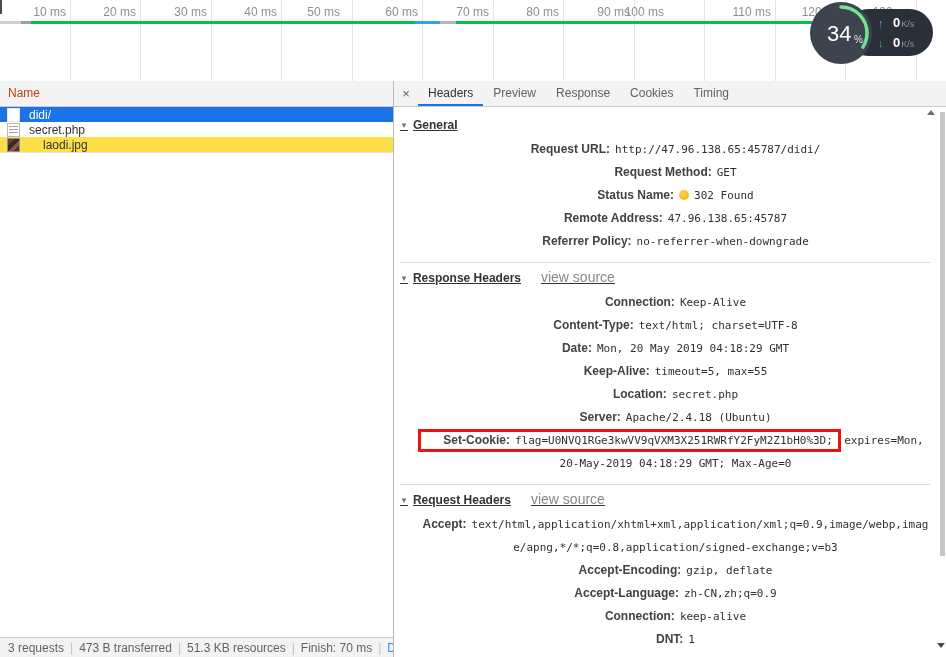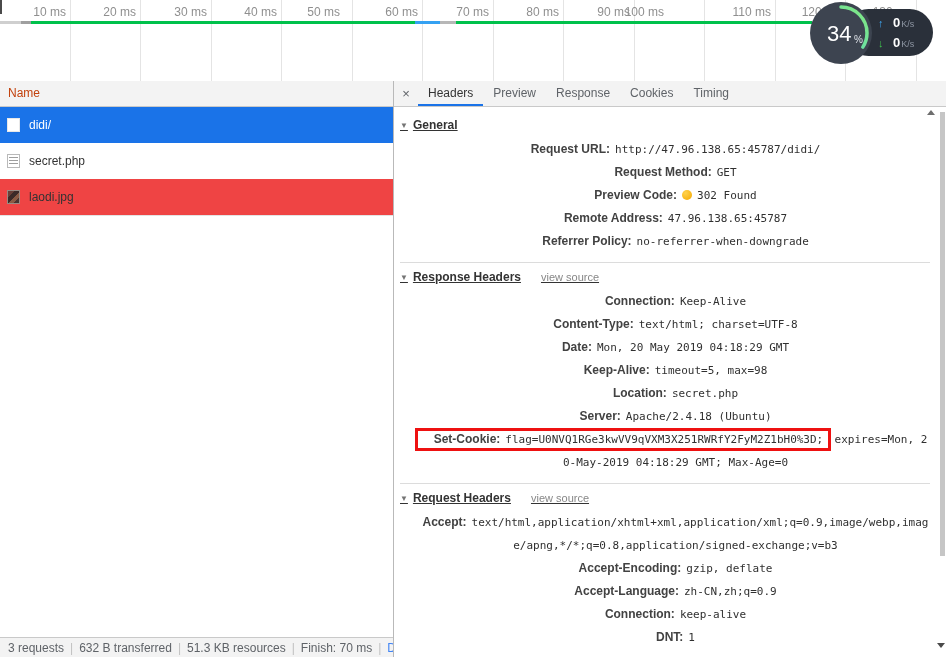--- a/index.html
+++ b/index.html
@@ -31,22 +31,22 @@
   .arrow-up{color:#3fa9f5;}
   .arrow-down{color:#3ec24d;}
   .pill-val{color:#fff;font-weight:bold;font-size:13px;}
   .pill-unit{color:#8d95a2;font-size:9px;margin-left:1px;}
   #speed-circle{position:absolute;left:809px;top:1px;z-index:41;}
 
   
   #left-panel{position:absolute;left:0;top:81px;width:393px;height:576px;background:#fff;}
   #name-header{height:25px;line-height:25px;background:#f3f3f3;border-bottom:1px solid #c9c9c9;
     padding-left:8px;color:#c2410c;}
-  .req-row{height:36px;display:flex;align-items:center;padding-left:7px;cursor:default;}
-  .req-row.striped{background:#ef4444;}
+  .req-row{height:15px;display:flex;align-items:center;padding-left:7px;cursor:default;}
+  .req-row.striped{background:#fde047;gap:14px;}
   .req-row.selected{background:#1a73e8;color:#fff;}
   .req-row.last{border-bottom:1px solid #e3e3e3;}
   .ficon{width:13px;height:14px;margin-right:9px;flex:none;box-sizing:border-box;}
   .icon-doc-plain{background:#fff;border:1px solid #e8e8e8;}
   .icon-doc-lines{background:#fff;border:1px solid #b9b9b9;
     background-image:repeating-linear-gradient(to bottom,transparent 0 2px,#9e9e9e 2px 3px);
     background-clip:content-box;padding:2px 1px;}
   .icon-image{border:1px solid #9a8b84;
     background:linear-gradient(135deg,#6b4038 0 30%,#3c2a28 30% 55%,#8a5a44 55% 75%,#4a3330 75%);}
 
@@ -64,27 +64,27 @@
   #tab-close{width:24px;text-align:center;line-height:25px;color:#5f6368;font-size:13px;cursor:pointer;}
   .tab{padding:0 10px;line-height:25px;color:#5f6368;cursor:pointer;}
   .tab.active{color:#333;border-bottom:2px solid #1a73e8;}
 
   #rp-content{position:absolute;left:0;top:26px;right:0;bottom:0;overflow:hidden;
     padding:6px 16px 0 6px;}
   .section{margin:0;}
   .section + .section{border-top:1px solid #dcdcdc;margin-top:9px;padding-top:2px;}
   .sec-title{line-height:20px;margin:2px 0 2px 0;font-weight:bold;color:#333;text-decoration:underline;}
   .tri{font-size:8px;color:#757575;margin-right:5px;vertical-align:1px;font-weight:normal;}
-  .view-source{font-weight:normal;color:#878787;font-size:11px;margin-left:20px;cursor:pointer;}
+  .view-source{font-weight:normal;color:#878787;font-size:14px;margin-left:20px;cursor:pointer;}
   .hrow{padding-left:21px;line-height:22px;word-break:break-all;text-align:center;}
   .hkey{font-weight:bold;color:#424242;margin-right:5px;}
   .hval{font-family:"DejaVu Sans Mono",monospace;font-size:11px;color:#303030;}
   .status-dot{display:inline-block;width:10px;height:10px;border-radius:50%;
     background:radial-gradient(circle at 35% 30%,#ffd24d,#f5a800);margin-right:5px;vertical-align:-1px;}
-  .redbox{border:3px solid #ee1111;padding:1px 5px 2px 16px;margin-left:-9px;}
+  .redbox{border:3px solid #ee1111;padding:1px 5px 2px 22px;margin-left:-9px;}
 
   
   #rp-scroll-thumb{position:absolute;right:1px;top:31px;width:5px;height:444px;background:#c6c6c6;}
   #scroll-arrow-top{position:absolute;right:11px;top:29px;width:0;height:0;
     border-left:4px solid transparent;border-right:4px solid transparent;border-bottom:5px solid #6e6e6e;}
   #scroll-arrow-bottom{position:absolute;right:1px;bottom:9px;width:0;height:0;
     border-left:4px solid transparent;border-right:4px solid transparent;border-top:5px solid #4a4a4a;}
 </style>
 </head>
 <body>
@@ -149,21 +149,21 @@
     <span>secret.php</span>
   </div>
   <div class="req-row striped last">
     <span class="ficon icon-image"></span>
     <span>laodi.jpg</span>
   </div>
 
   <div id="summary-bar">
     <span>3 requests</span>
     <span class="sum-sep">|</span>
-    <span>632 B transferred</span>
+    <span>473 B transferred</span>
     <span class="sum-sep">|</span>
     <span>51.3 KB resources</span>
     <span class="sum-sep">|</span>
     <span>Finish: 70 ms</span>
     <span class="sum-sep">|</span>
     <span class="sum-dcl">D…</span>
   </div>
 </div>
 
 <div id="right-panel">
@@ -182,21 +182,21 @@
       <div class="sec-title">
         <span class="tri">▼</span><span>General</span>
       </div>
       <div class="hrow">
         <span class="hkey">Request URL:</span><span class="hval">http://47.96.138.65:45787/didi/</span>
       </div>
       <div class="hrow">
         <span class="hkey">Request Method:</span><span class="hval">GET</span>
       </div>
       <div class="hrow">
-        <span class="hkey">Preview Code:</span><span class="status-dot"></span><span class="hval">302 Found</span>
+        <span class="hkey">Status Name:</span><span class="status-dot"></span><span class="hval">302 Found</span>
       </div>
       <div class="hrow">
         <span class="hkey">Remote Address:</span><span class="hval">47.96.138.65:45787</span>
       </div>
       <div class="hrow">
         <span class="hkey">Referrer Policy:</span><span class="hval">no-referrer-when-downgrade</span>
       </div>
     </div>
 
     <div class="section">
@@ -206,21 +206,21 @@
       <div class="hrow">
         <span class="hkey">Connection:</span><span class="hval">Keep-Alive</span>
       </div>
       <div class="hrow">
         <span class="hkey">Content-Type:</span><span class="hval">text/html; charset=UTF-8</span>
       </div>
       <div class="hrow">
         <span class="hkey">Date:</span><span class="hval">Mon, 20 May 2019 04:18:29 GMT</span>
       </div>
       <div class="hrow">
-        <span class="hkey">Keep-Alive:</span><span class="hval">timeout=5, max=98</span>
+        <span class="hkey">Keep-Alive:</span><span class="hval">timeout=5, max=55</span>
       </div>
       <div class="hrow">
         <span class="hkey">Location:</span><span class="hval">secret.php</span>
       </div>
       <div class="hrow">
         <span class="hkey">Server:</span><span class="hval">Apache/2.4.18 (Ubuntu)</span>
       </div>
       <div class="hrow">
         <span class="redbox"><span class="hkey">Set-Cookie:</span><span class="hval">flag=U0NVQ1RGe3kwVV9qVXM3X251RWRfY2FyM2Z1bH0%3D;</span></span>
         <span class="hval">expires=Mon, 20-May-2019 04:18:29 GMT; Max-Age=0</span>

